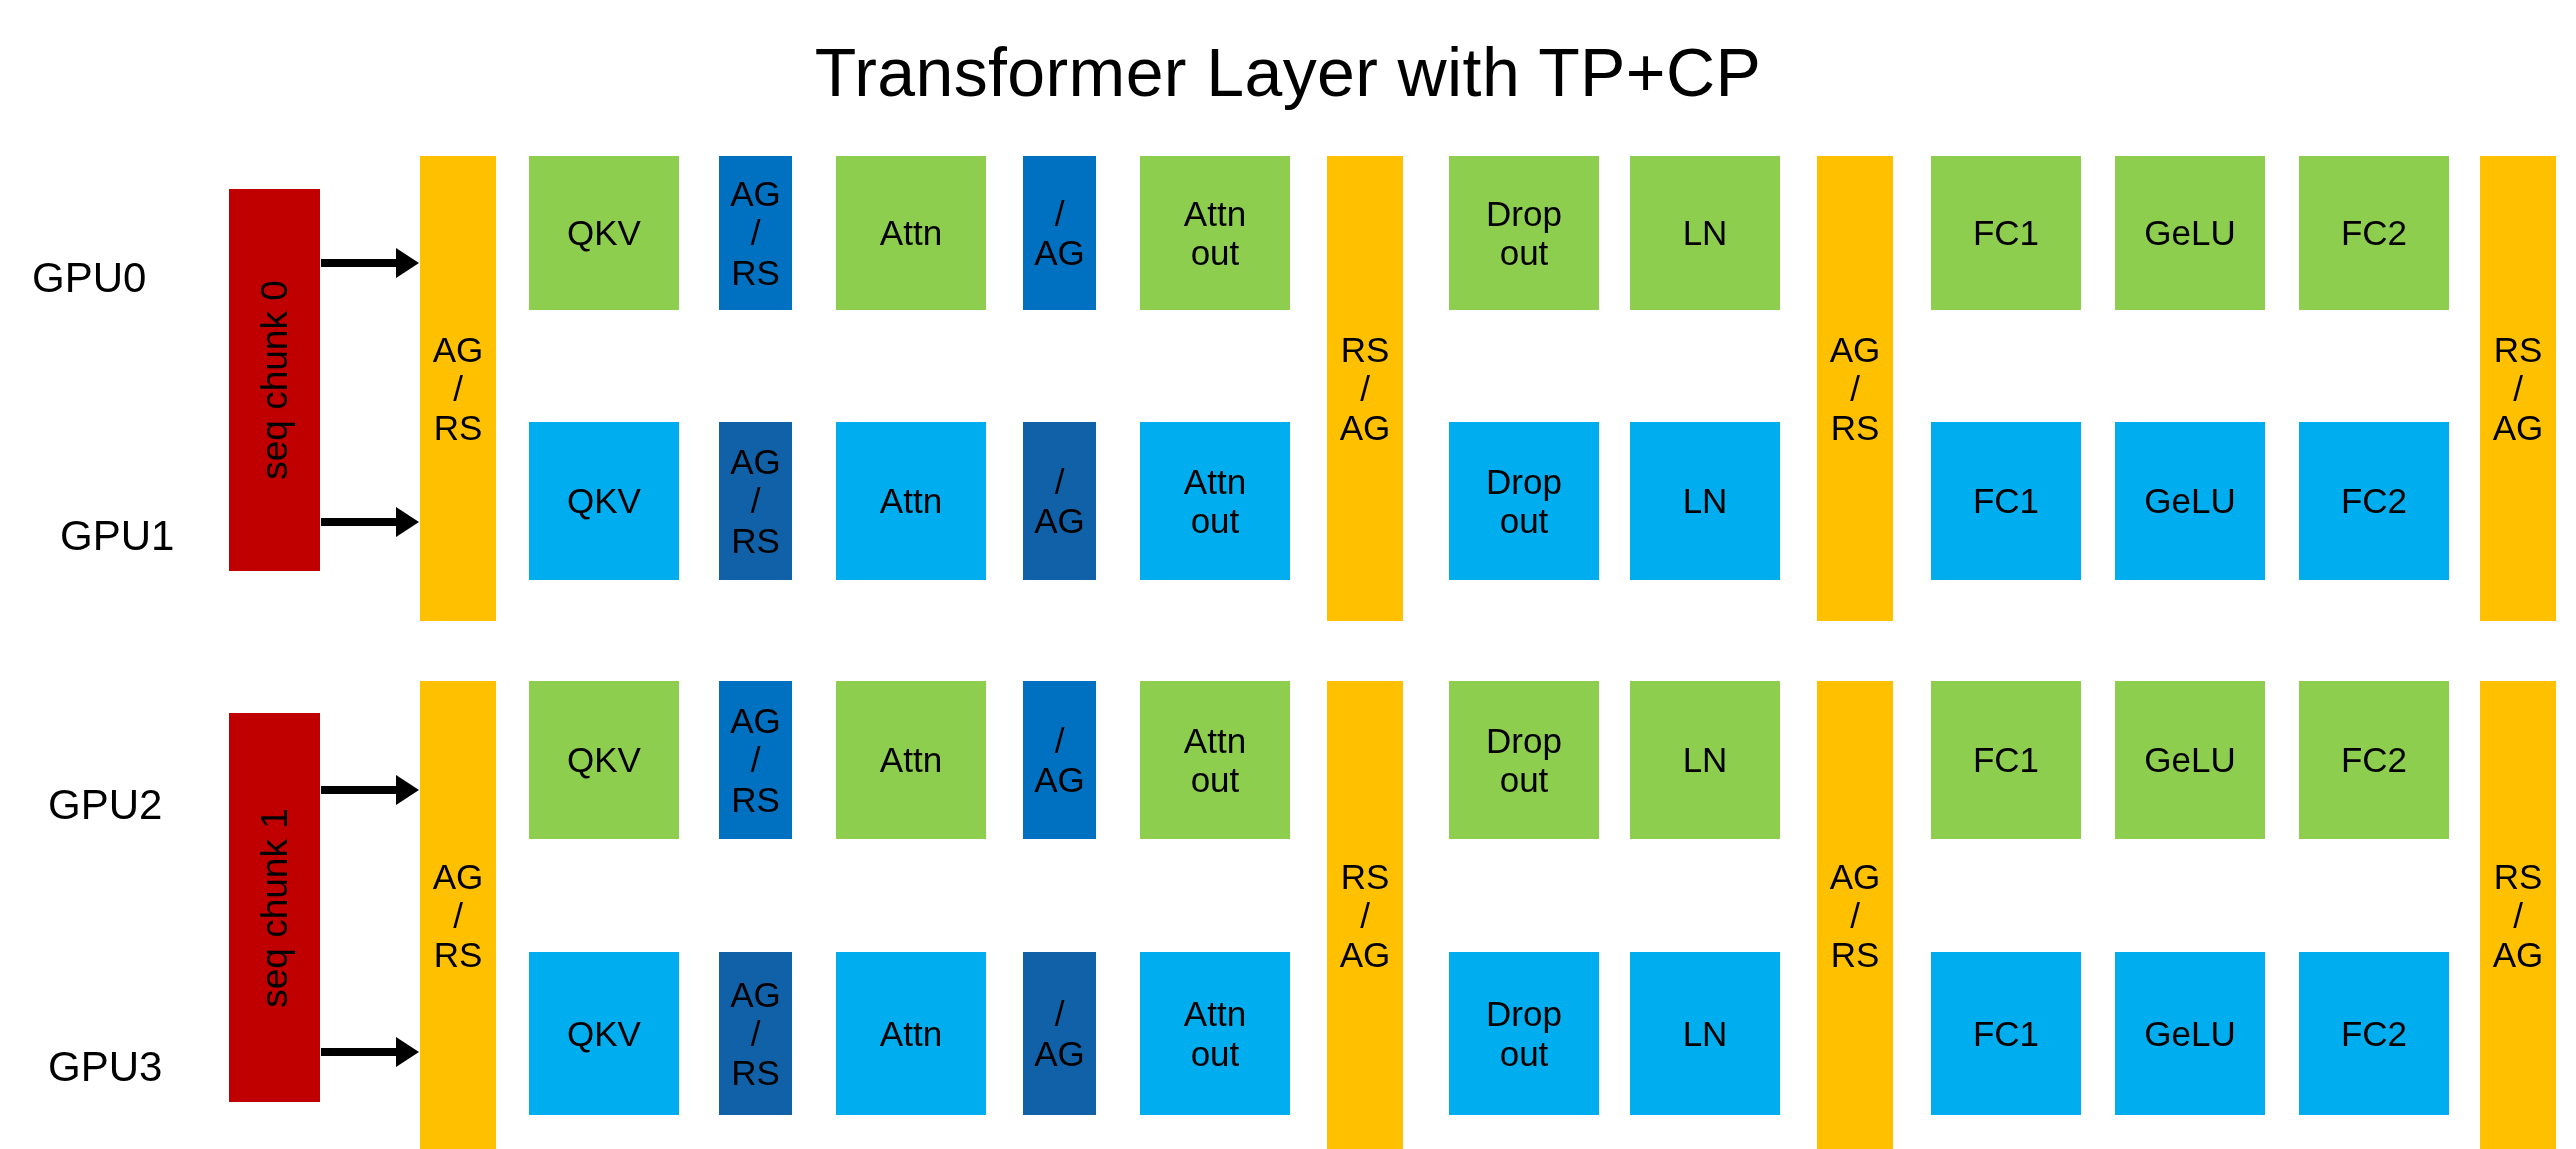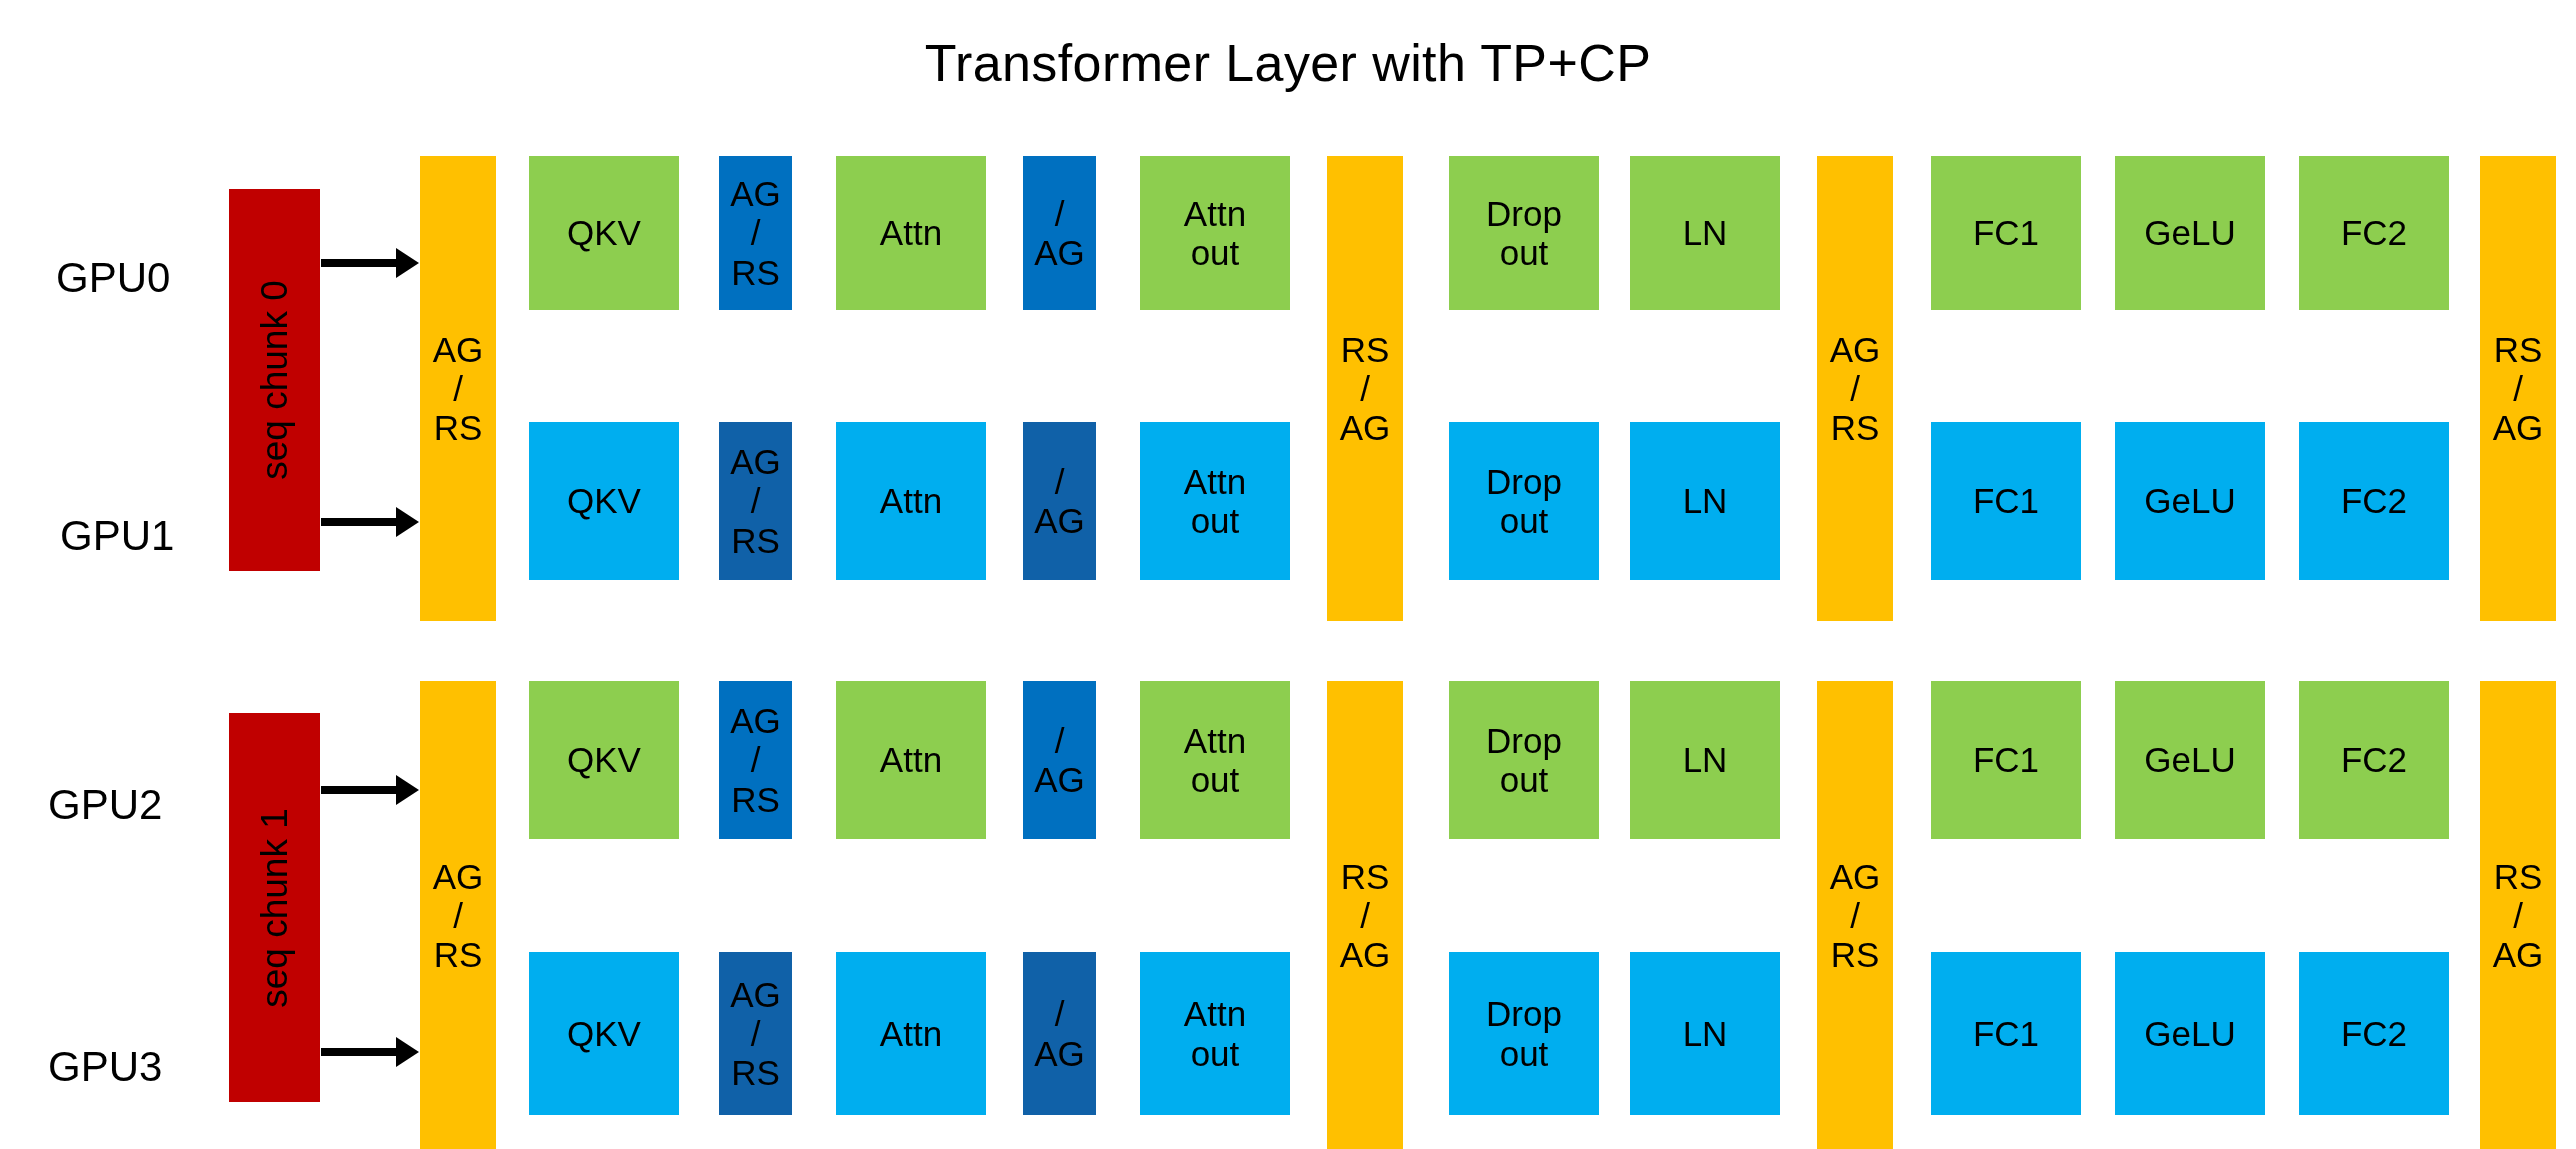--- a/index.html
+++ b/index.html
@@ -1,20 +1,20 @@
 <!DOCTYPE html>
 <html style="font-size:13.3px"><head>
 <meta charset="utf-8">
 <style>
   html,body{margin:0;padding:0;background:#ffffff;}
   body{width:2576px;height:1150px;position:relative;overflow:hidden;
        font-family:"Liberation Sans","DejaVu Sans",sans-serif;color:#000;}
 
   #title{position:absolute;left:0;top:33px;width:2576px;text-align:center;
-         font-size:52px;font-weight:400;letter-spacing:0.4px;color:#000;}
+         font-size:68px;font-weight:400;letter-spacing:0.4px;color:#000;}
 
   .group{position:absolute;left:0;width:2576px;}
   #group-top{top:156px;height:465px;}
   #group-bot{top:681px;height:469px;}
 
   .gpu-label{position:absolute;font-size:42px;color:#000;white-space:nowrap;}
 
   
   .seq-chunk{position:absolute;background:#C00000;}
   .seq-chunk .vtxt{
@@ -234,17 +234,17 @@
       <span class="lbl">AG
 /
 RS</span>
     </div>
     <div class="blk c-dblue2" style="left: 1023px; top: 271px; width: 73px; height: 163px;">
       <span class="lbl">/
 AG</span>
     </div>
   </div>
 
-<div class="gpu-label" style="left: 56px; top: 254px; text-align: center;">GPU0</div>
+<div class="gpu-label" style="left: 32px; top: 254px; text-align: center;">GPU0</div>
 <div class="gpu-label" style="left: 60px; top: 512px;">GPU1</div>
 <div class="gpu-label" style="left: 48px; top: 781px;">GPU2</div>
 <div class="gpu-label" style="left: 48px; top: 1043px;">GPU3</div>
 
 
 </body></html>

